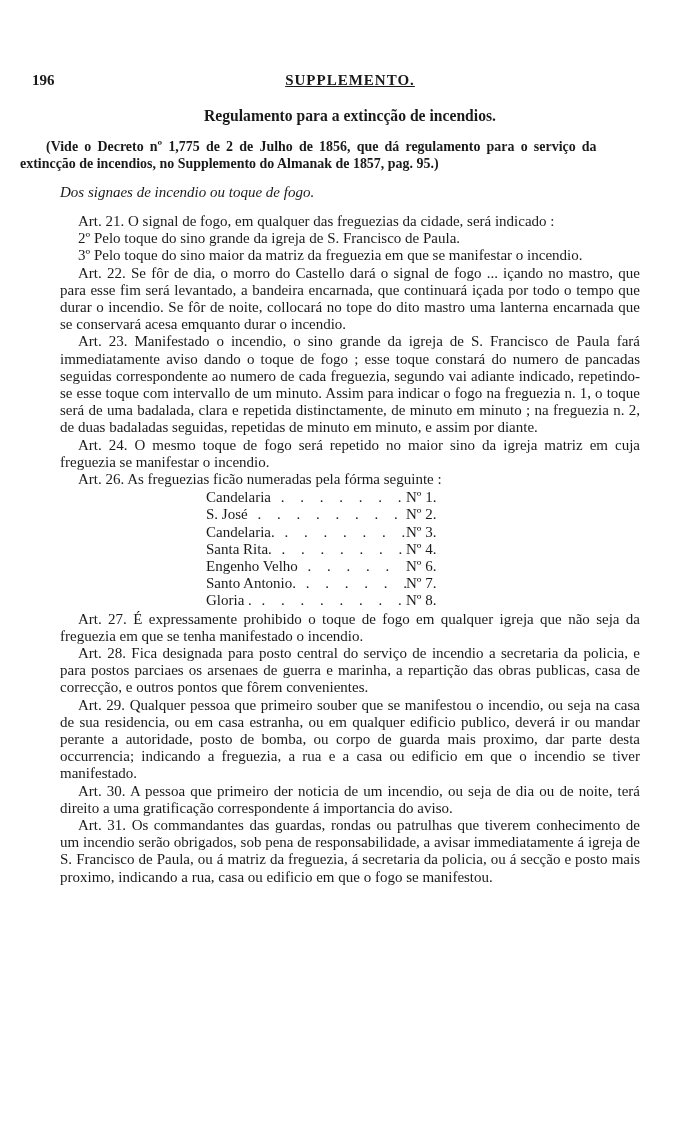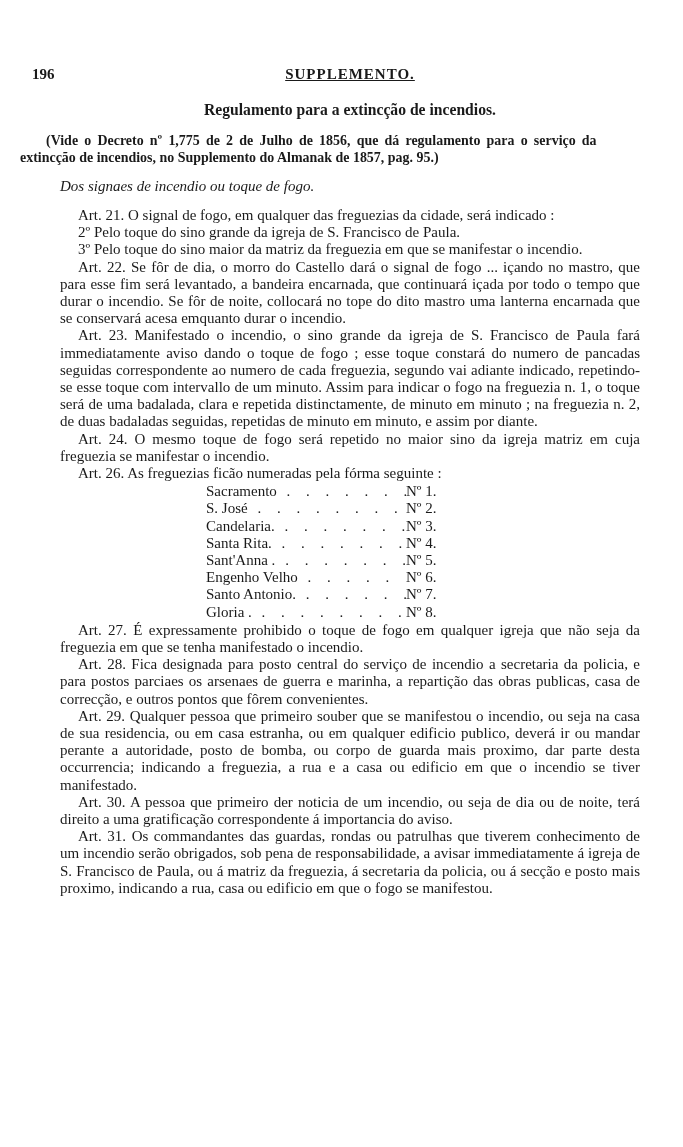--- a/index.html
+++ b/index.html
@@ -1,21 +1,21 @@
 <!DOCTYPE html>
 <html><head>
 <meta charset="utf-8">
 <style>
   html, body { margin: 0; padding: 0; }
   body {
     width: 683px; height: 1147px; background: #ffffff; color: #1a1a1a;
     font-family: "Liberation Serif", "DejaVu Serif", serif;
     position: relative; overflow: hidden;
   }
-  .page { position: absolute; left: 60px; top: 66px; width: 580px; }
+  .page { position: absolute; left: 60px; top: 72px; width: 580px; }
   .running-head { position: relative; height: 22px; }
   .page-number { position: absolute; left: -28px; top: 0; font-weight: bold; font-size: 15px; }
   .running-title { text-align: center; font-weight: bold; font-size: 15px; letter-spacing: 1px; text-decoration: underline; }
   .main-title { text-align: center; font-weight: bold; font-size: 17px; margin-top: 12px; transform: scaleX(0.92); }
   .note { font-weight: bold; font-size: 15px; line-height: 17px; margin-top: 12px; text-align: justify; text-indent: 28px; transform: scaleX(0.93); transform-origin: left; width: 620px; margin-left: -40px; }
   .section-title { text-align: left; font-style: italic; font-size: 15px; margin-top: 12px; }
   .body-text { font-size: 15px; line-height: 17.2px; margin-top: 12px; }
   .para { text-align: justify; text-indent: 18px; margin: 0; }
   .article-label { }
   .parish-table { margin-left: 146px; width: 300px; margin-top: 1px; margin-bottom: 1px; }
@@ -42,38 +42,34 @@
         <p class="para"><span class="article-label">Art. 21.</span> <span>O signal de fogo, em qualquer das freguezias da cidade, será indicado :</span></p>
         <p class="para"><span class="article-label">2º</span> <span>Pelo toque do sino grande da igreja de S. Francisco de Paula.</span></p>
         <p class="para"><span class="article-label">3º</span> <span>Pelo toque do sino maior da matriz da freguezia em que se manifestar o incendio.</span></p>
         <p class="para"><span class="article-label">Art. 22.</span> <span>Se fôr de dia, o morro do Castello dará o signal de fogo ... içando no mastro, que para esse fim será levantado, a bandeira encarnada, que continuará içada por todo o tempo que durar o incendio. Se fôr de noite, collocará no tope do dito mastro uma lanterna encarnada que se conservará acesa emquanto durar o incendio.</span></p>
         <p class="para"><span class="article-label">Art. 23.</span> <span>Manifestado o incendio, o sino grande da igreja de S. Francisco de Paula fará immediatamente aviso dando o toque de fogo ; esse toque constará do numero de pancadas seguidas correspondente ao numero de cada freguezia, segundo vai adiante indicado, repetindo-se esse toque com intervallo de um minuto. Assim para indicar o fogo na freguezia n. 1, o toque será de uma badalada, clara e repetida distinctamente, de minuto em minuto ; na freguezia n. 2, de duas badaladas seguidas, repetidas de minuto em minuto, e assim por diante.</span></p>
         <p class="para"><span class="article-label">Art. 24.</span> <span>O mesmo toque de fogo será repetido no maior sino da igreja matriz em cuja freguezia se manifestar o incendio.</span></p>
         <p class="para"><span class="article-label">Art. 26.</span> <span>As freguezias ficão numeradas pela fórma seguinte :</span></p>
       </div>
     <div class="parish-table" id="parishes">
         <div class="parish-row">
-          <span class="parish-name">Sacramento</span>
+          <span class="parish-name">Candelaria</span>
           <span class="parish-num">Nº 1.</span>
         </div>
         <div class="parish-row">
           <span class="parish-name">S. José</span>
           <span class="parish-num">Nº 2.</span>
         </div>
         <div class="parish-row">
           <span class="parish-name">Candelaria.</span>
           <span class="parish-num">Nº 3.</span>
         </div>
         <div class="parish-row">
           <span class="parish-name">Santa Rita.</span>
           <span class="parish-num">Nº 4.</span>
-        </div>
-        <div class="parish-row">
-          <span class="parish-name">Sant'Anna .</span>
-          <span class="parish-num">Nº 5.</span>
         </div>
         <div class="parish-row">
           <span class="parish-name">Engenho Velho</span>
           <span class="parish-num">Nº 6.</span>
         </div>
         <div class="parish-row">
           <span class="parish-name">Santo Antonio.</span>
           <span class="parish-num">Nº 7.</span>
         </div>
         <div class="parish-row">

